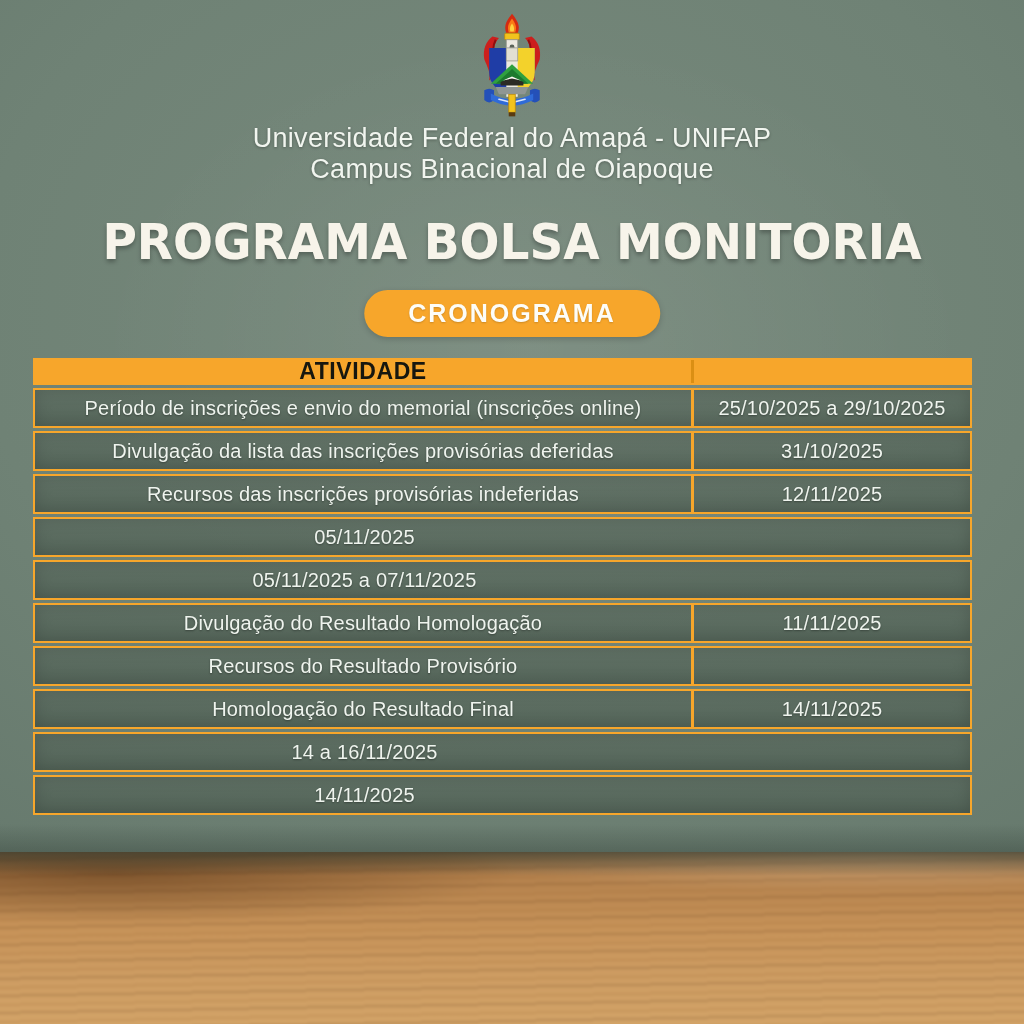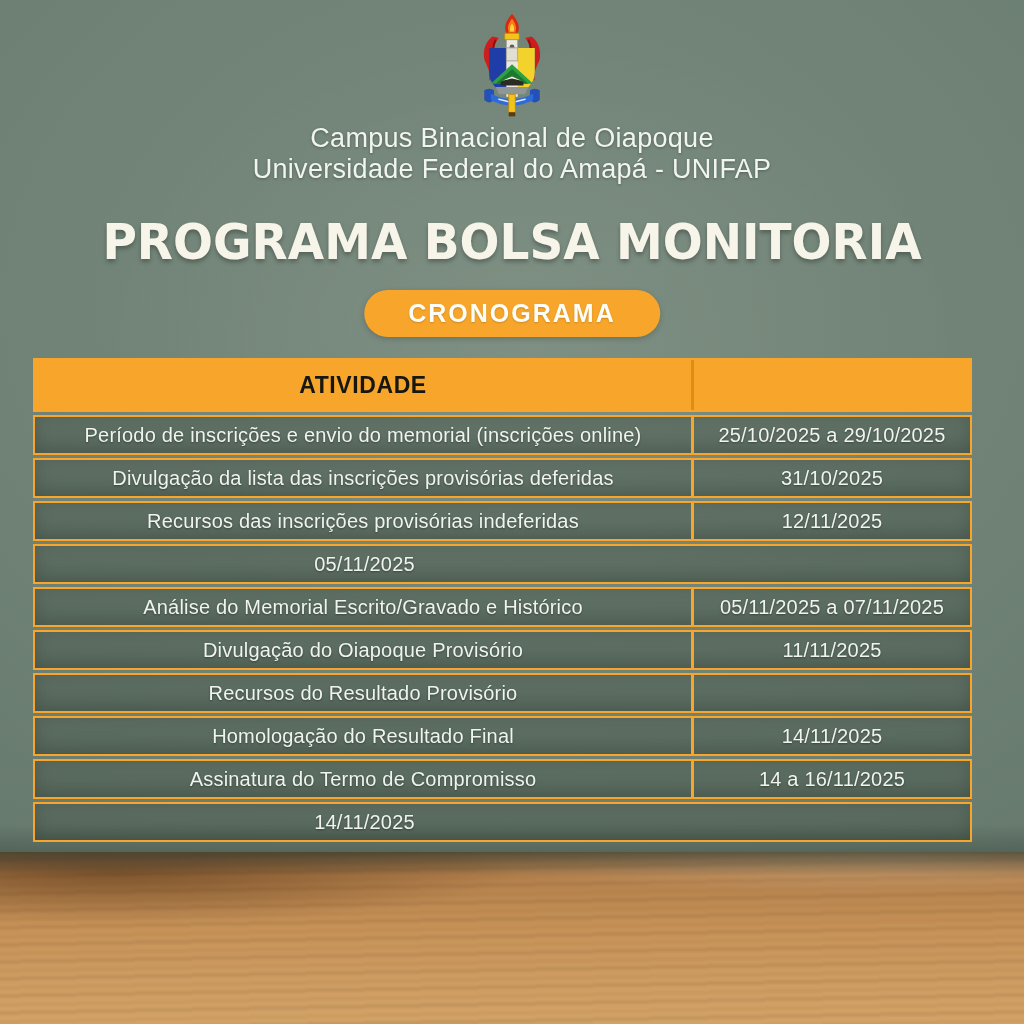--- a/index.html
+++ b/index.html
@@ -77,21 +77,21 @@
   
   .sched{position:absolute;top:358px;left:33px;width:939px;}
   .trow{
     display:grid;grid-template-columns:659px 1fr;
     height:40px;margin-bottom:3px;
     border:2px solid var(--orange);
     background:linear-gradient(180deg, rgba(84,99,88,0.55), rgba(62,77,66,0.55));
     box-shadow:inset 0 0 16px rgba(0,0,0,0.16);
   }
   .trow.thead{
-    height:54px;background:var(--orange);box-shadow:none;
+    height:27px;background:var(--orange);box-shadow:none;
   }
   .cell{
     display:flex;align-items:center;justify-content:center;
     color:var(--white);font-size:20px;letter-spacing:0.2px;
     text-shadow:0 1px 2px rgba(0,0,0,0.35);
     padding:0 6px;text-align:center;overflow:hidden;white-space:nowrap;
   }
   .cell.act{border-right:3px solid var(--orange);}
   .thead .cell{
     color:var(--ink);font-weight:bold;font-size:23px;letter-spacing:0.6px;text-shadow:none;
@@ -136,22 +136,22 @@
     <path d="M94 96 Q88 92 82 96 L82 108 Q88 114 94 108 Z" fill="#2450B8"></path>
     <path d="M34 100 Q60 114 86 100 L86 108 Q60 122 34 108 Z" fill="#2F6BD8"></path>
     <path d="M44 107 L56 110 M64 110 L76 107" stroke="#DCE6FA" stroke-width="2" stroke-linecap="round"></path>
 
     <rect x="56" y="101" width="8" height="22" fill="#F2C31D" stroke="#B98A0E" stroke-width="1"></rect>
     <rect x="56" y="123" width="8" height="5" fill="#5A3A10"></rect>
   </svg>
 </div>
 
 <div class="uni-lines">
+  <div>Universidade Federal do Amapá - UNIFAP</div>
   <div>Campus Binacional de Oiapoque</div>
-  <div>Universidade Federal do Amapá - UNIFAP</div>
 </div>
 
 <div class="big-title">PROGRAMA BOLSA MONITORIA</div>
 
 <div class="badge">
   <span>CRONOGRAMA</span>
 </div>
 
 <div class="sched">
   <div class="trow thead">
@@ -171,40 +171,38 @@
   <div class="trow">
     <div class="cell act">Recursos das inscrições provisórias indeferidas</div>
     <div class="cell per">12/11/2025</div>
   </div>
 
   <div class="trow">
     <div class="cell per">05/11/2025</div>
   </div>
 
   <div class="trow">
-    <div class="cell act">Análise do Memorial Escrito/Gravado e Histórico</div>
     <div class="cell per">05/11/2025 a 07/11/2025</div>
   </div>
 
   <div class="trow">
-    <div class="cell act">Divulgação do Oiapoque Provisório</div>
+    <div class="cell act">Divulgação do Resultado Homologação</div>
     <div class="cell per">11/11/2025</div>
   </div>
 
   <div class="trow">
     <div class="cell act">Recursos do Resultado Provisório</div>
   </div>
 
   <div class="trow">
     <div class="cell act">Homologação do Resultado Final</div>
     <div class="cell per">14/11/2025</div>
   </div>
 
   <div class="trow">
-    <div class="cell act">Assinatura do Termo de Compromisso</div>
     <div class="cell per">14 a 16/11/2025</div>
   </div>
 
   <div class="trow">
     <div class="cell per">14/11/2025</div>
   </div>
 </div>
 </div>
 
 <div class="desk">

